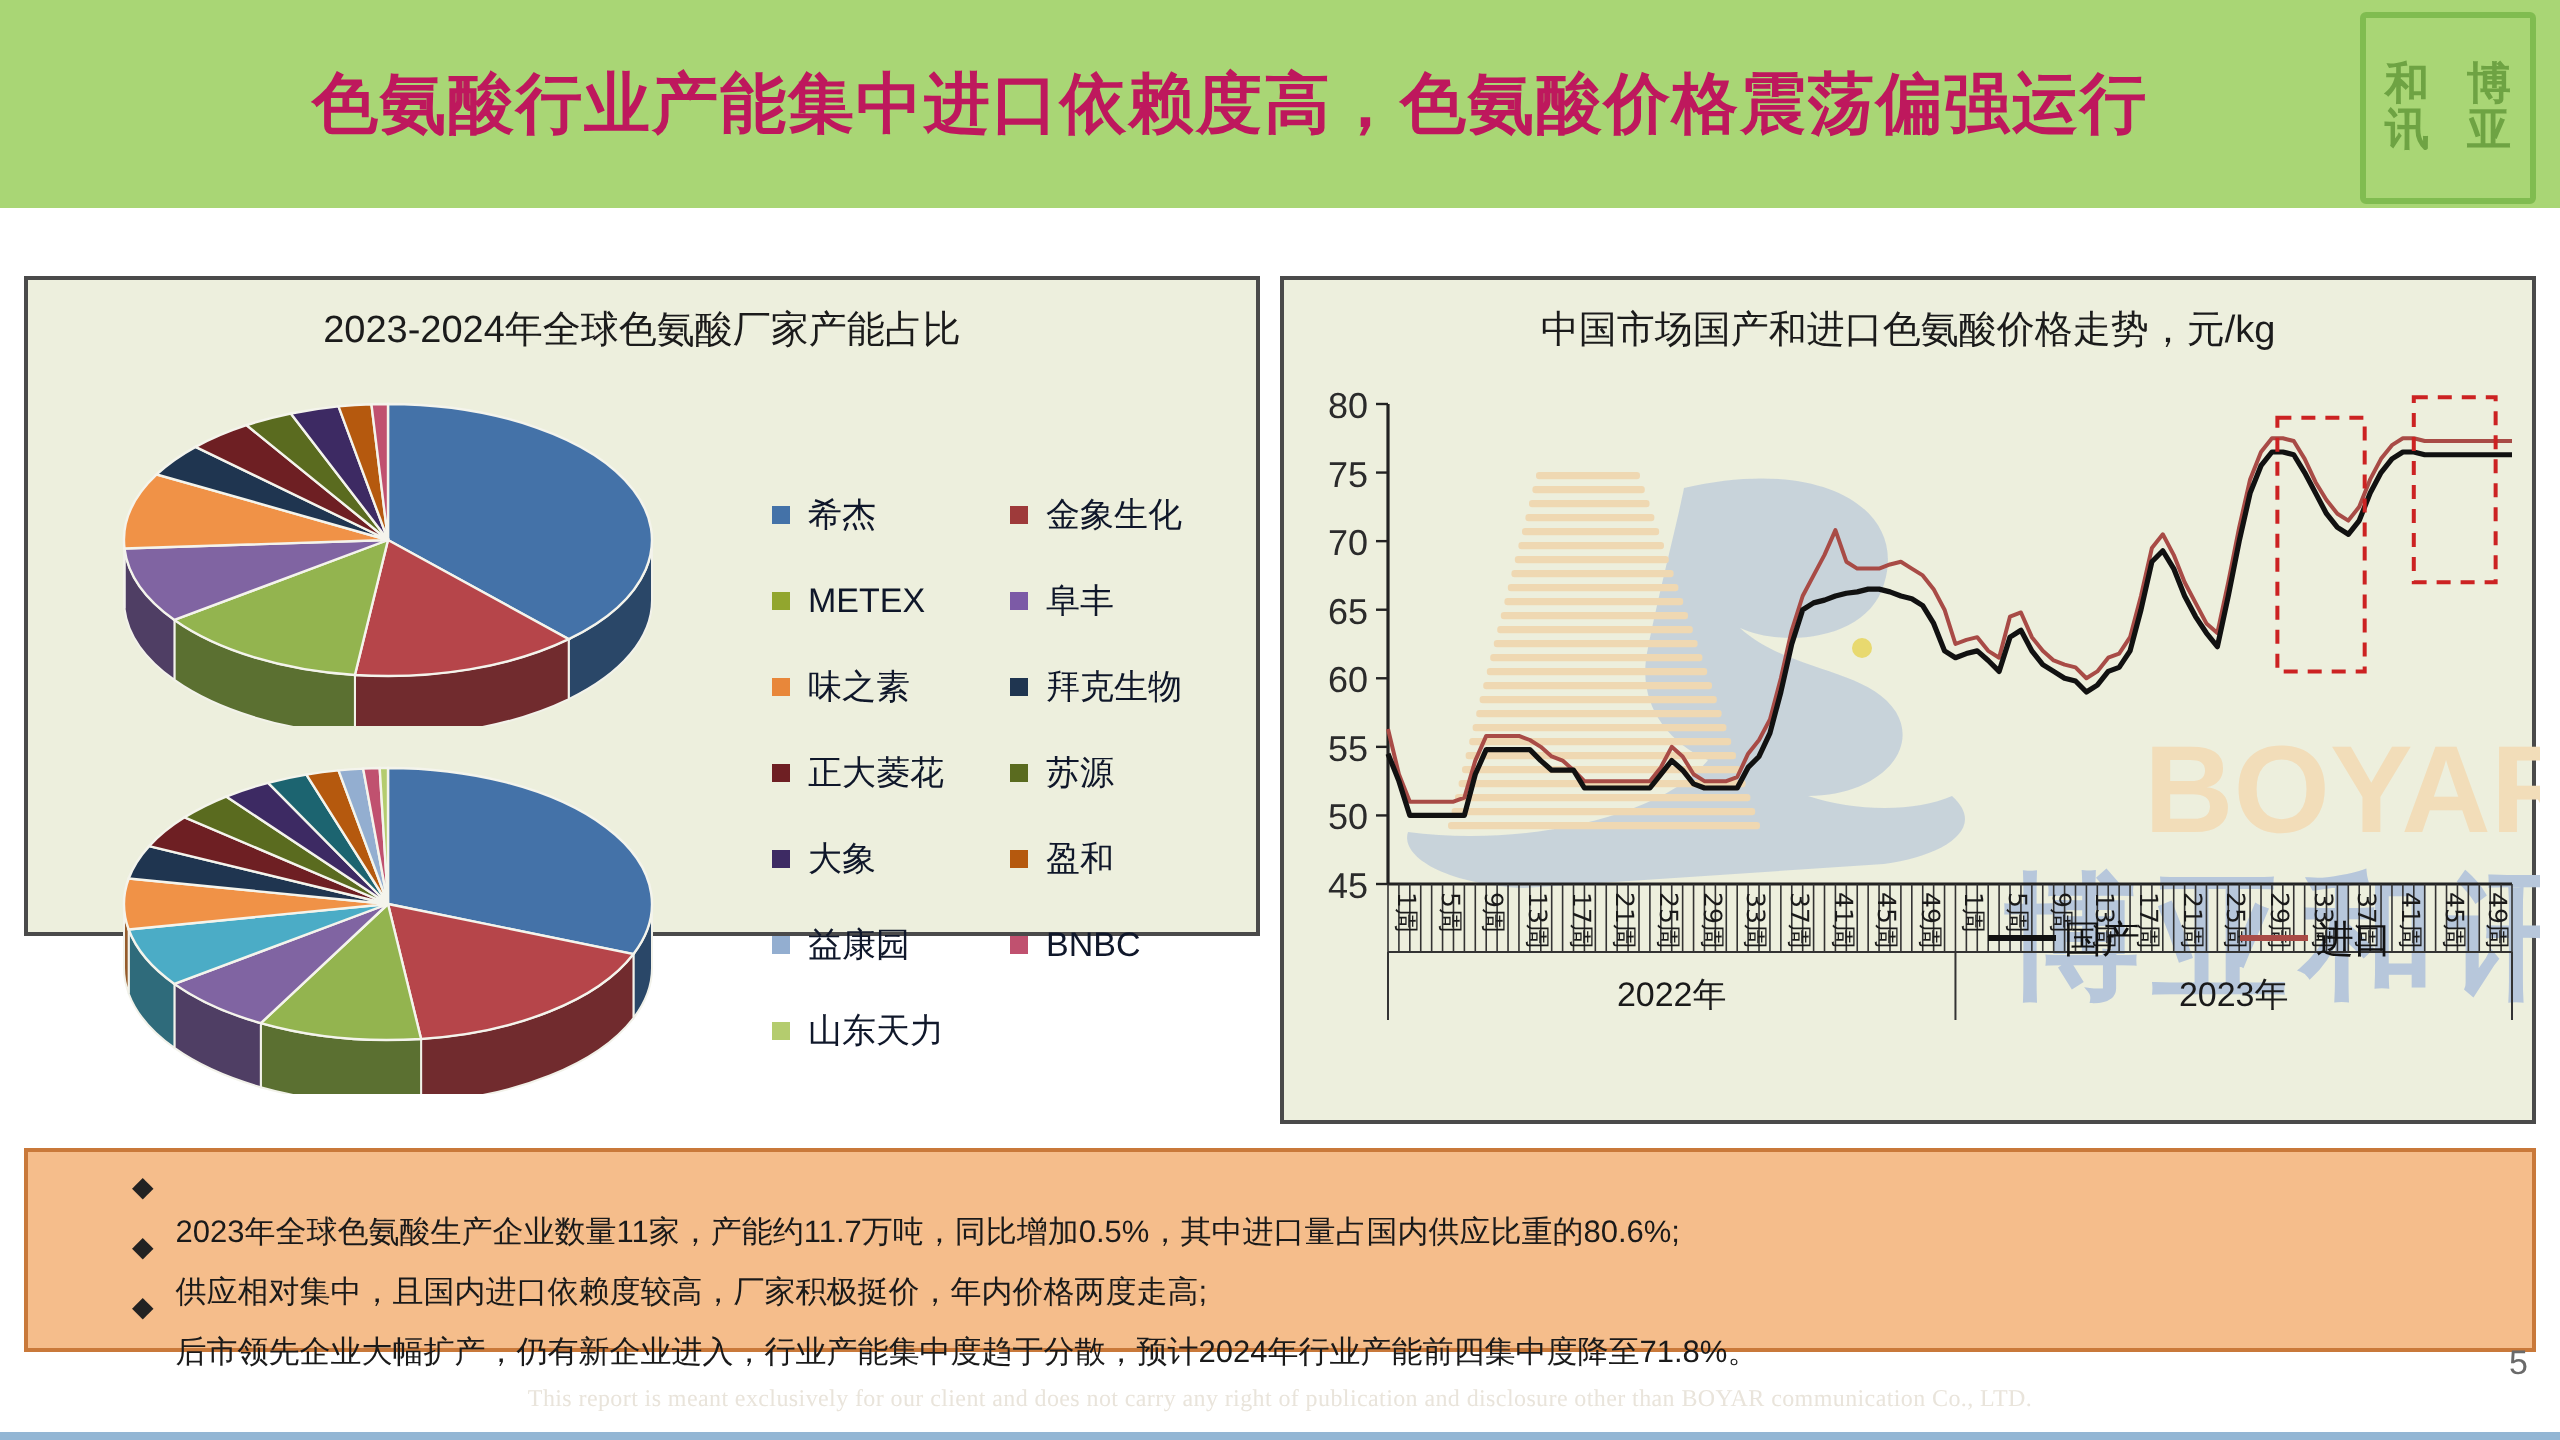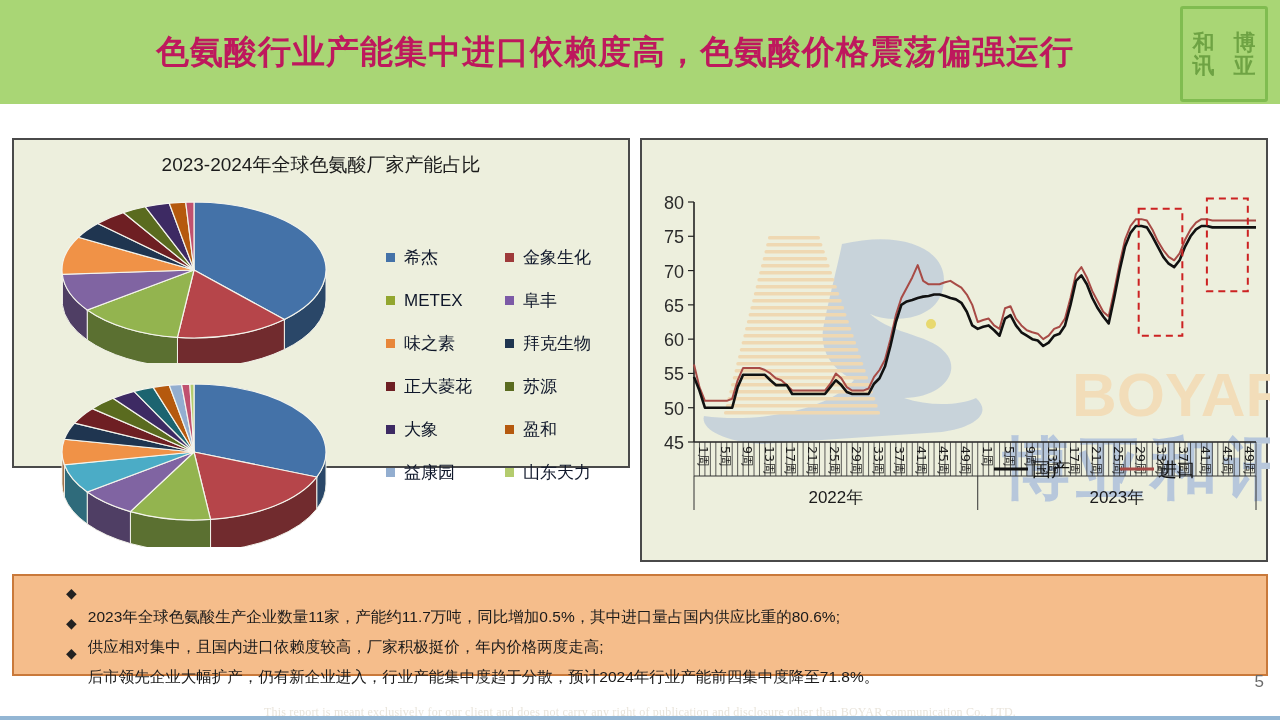--- a/index.html
+++ b/index.html
@@ -106,21 +106,21 @@
   #footer{
     position:absolute;left:0;top:686px;width:1280px;
     text-align:center;
   }
   #footer-cn{
     font-size:12.5px;color:#e6e0d6;letter-spacing:.5px;white-space:nowrap;
   }
   #footer-en{
     font-size:12px;color:#e9e4db;letter-spacing:.2px;white-space:nowrap;
     font-family:"Liberation Serif","DejaVu Serif",serif;
-    margin-top:19px;
+    margin-top:6px;
   }
   #footer-rule{
     position:absolute;left:0;top:716px;width:1280px;height:4px;
     background:#93b6d4;
   }
 </style>
 </head>
 <body>
 
 <div id="header-band">
@@ -230,27 +230,32 @@
       </div>
       <div class="legend-item">
         <span class="legend-swatch" style="background: rgb(181, 89, 14);"></span>
         <span class="legend-label">盈和</span>
       </div>
       <div class="legend-item">
         <span class="legend-swatch" style="background: rgb(147, 174, 208);"></span>
         <span class="legend-label">益康园</span>
       </div>
       <div class="legend-item">
+        <span class="legend-swatch" style="background: rgb(192, 81, 111);"></span>
+        <span class="legend-label">BNBC</span>
+      </div>
+      <div class="legend-item">
         <span class="legend-swatch" style="background: rgb(180, 204, 110);"></span>
         <span class="legend-label">山东天力</span>
       </div>
     </div>
 </div>
 
 <div class="panel" id="right-panel">
+  <div class="panel-title">中国市场国产和进口色氨酸价格走势，元/kg</div>
   <div id="line-chart-area">
     <svg id="line-svg" viewBox="0 0 628 378">
         <g opacity="0.95">
           <path d="M200 60 C 268 44, 312 70, 300 108 C 292 136, 250 140, 228 130 C 252 152, 292 150, 306 172 C 318 192, 296 214, 262 214 C 286 222, 316 222, 334 214 C 352 230, 330 244, 300 248 L 120 260 C 80 258, 58 244, 62 232 C 120 240, 190 224, 212 196 C 190 186, 176 166, 182 140 C 188 110, 196 80, 200 60 Z" fill="#b9c8da" opacity="0.75"></path>
           <circle cx="289" cy="140" r="5" fill="#e8d86a"></circle>
           <g>
             <rect x="126.0" y="52.0" width="52.0" height="3.6" fill="#f0d7b0" rx="1.6"></rect>
             <rect x="124.2" y="59.0" width="56.2" height="3.6" fill="#f0d7b0" rx="1.6"></rect>
             <rect x="122.5" y="66.0" width="60.3" height="3.6" fill="#f0d7b0" rx="1.6"></rect>
             <rect x="120.7" y="73.0" width="64.5" height="3.6" fill="#f0d7b0" rx="1.6"></rect>

